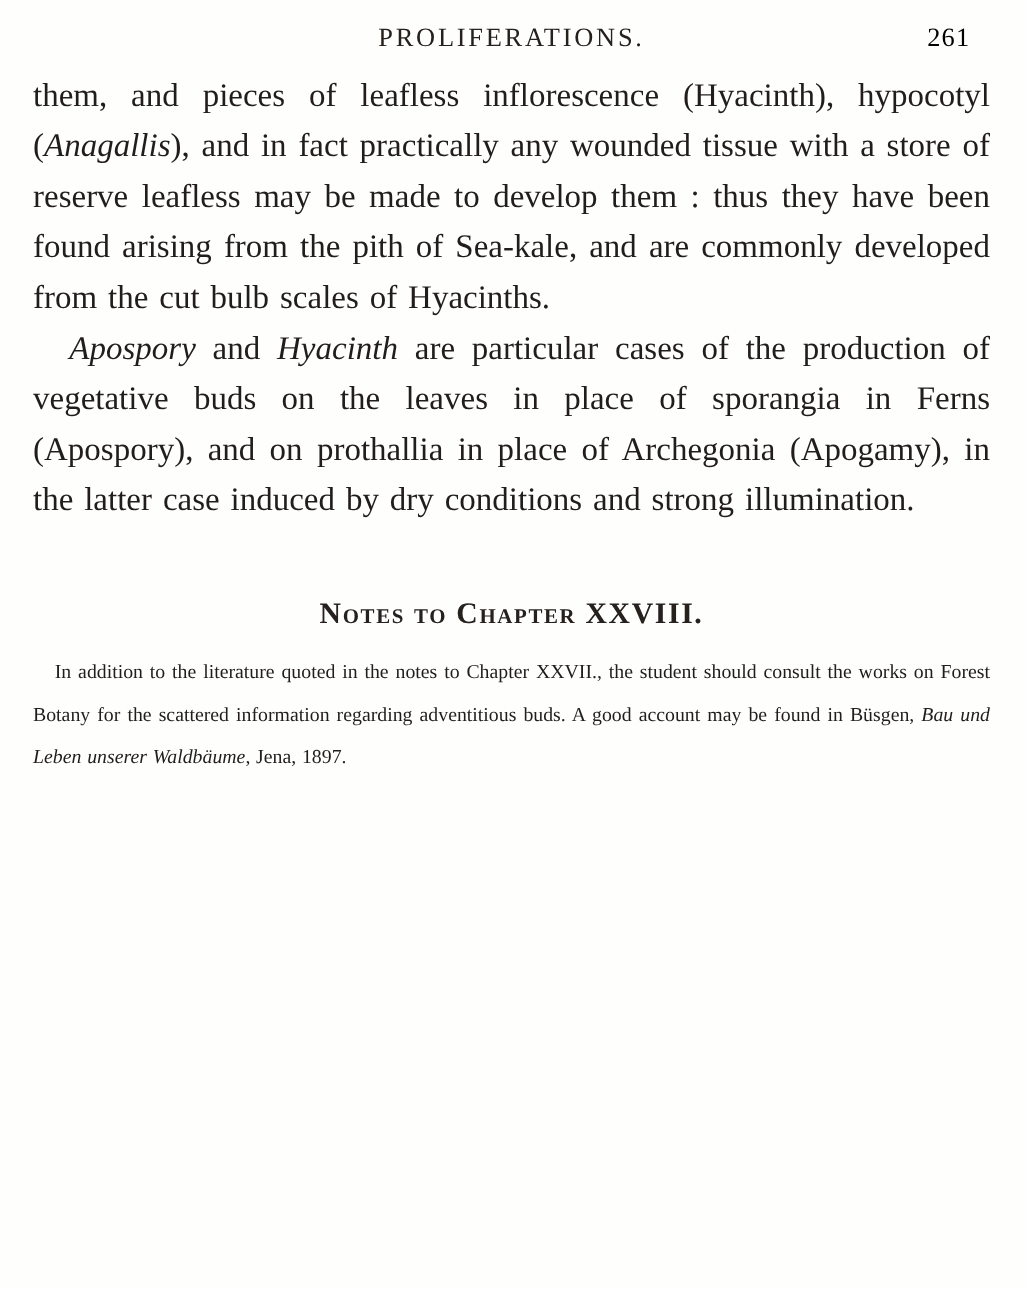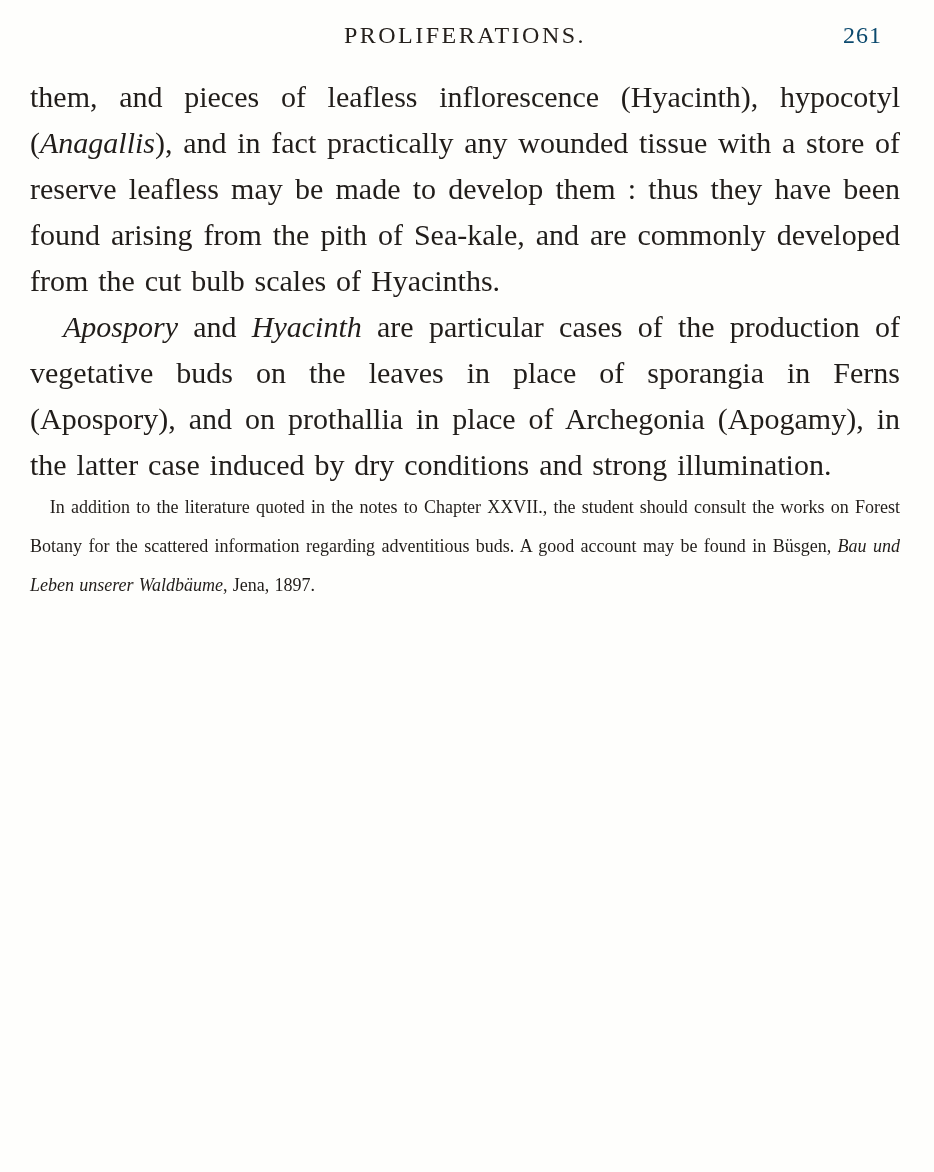--- a/index.html
+++ b/index.html
@@ -14,39 +14,39 @@
     box-sizing: border-box;
     background: #fefefc;
     color: #211d1a;
     font-family: "Liberation Serif", "DejaVu Serif", serif;
     padding: 16px 34px 10px 30px;
     overflow: hidden;
   }
   .page-header {
     position: relative;
     height: 40px;
-    margin-bottom: 18px;
+    margin-bottom: 8px;
   }
   .running-title {
     position: absolute;
     left: 0;
     right: 0;
     top: 6px;
     text-align: center;
     font-size: 24px;
     letter-spacing: 2.5px;
     color: #26211d;
   }
   .page-number {
     position: absolute;
     right: 18px;
     top: 6px;
     font-size: 24px;
     letter-spacing: 1px;
-    color: #0c4a6e;
+    color: #000000;
   }
   .body-text p {
     margin: 0;
     text-align: justify;
   }
   .main-para {
     font-size: 30px;
     line-height: 46px;
     word-spacing: 0.08em;
   }
@@ -79,19 +79,20 @@
     <div class="running-title">PROLIFERATIONS.</div>
     <div class="page-number">261</div>
   </div>
 
   <div class="body-text">
 
     <p class="main-para"><span>them, and pieces of leafless inflorescence (Hyacinth), hypocotyl (</span><em>Anagallis</em><span>), and in fact practically any wounded tissue with a store of reserve leafless may be made to develop them : thus they have been found arising from the pith of Sea-kale, and are commonly developed from the cut bulb scales of Hyacinths.</span></p>
 
     <p class="main-para para-indent"><em>Apospory</em><span> and </span><em>Hyacinth</em><span> are particular cases of the production of vegetative buds on the leaves in place of sporangia in Ferns (Apospory), and on prothallia in place of Archegonia (Apogamy), in the latter case induced by dry conditions and strong illumination.</span></p>
 
+    <h2 class="section-heading">Notes to Chapter XXVIII.</h2>
 
     <p class="note-para para-indent"><span>In addition to the literature quoted in the notes to Chapter XXVII., the student should consult the works on Forest Botany for the scattered information regarding adventitious buds.  A good account may be found in Büsgen, </span><em>Bau und Leben unserer Waldbäume</em><span>, Jena, 1897.</span></p>
 
 
   </div>
 
 </div>
 
 </body></html>

